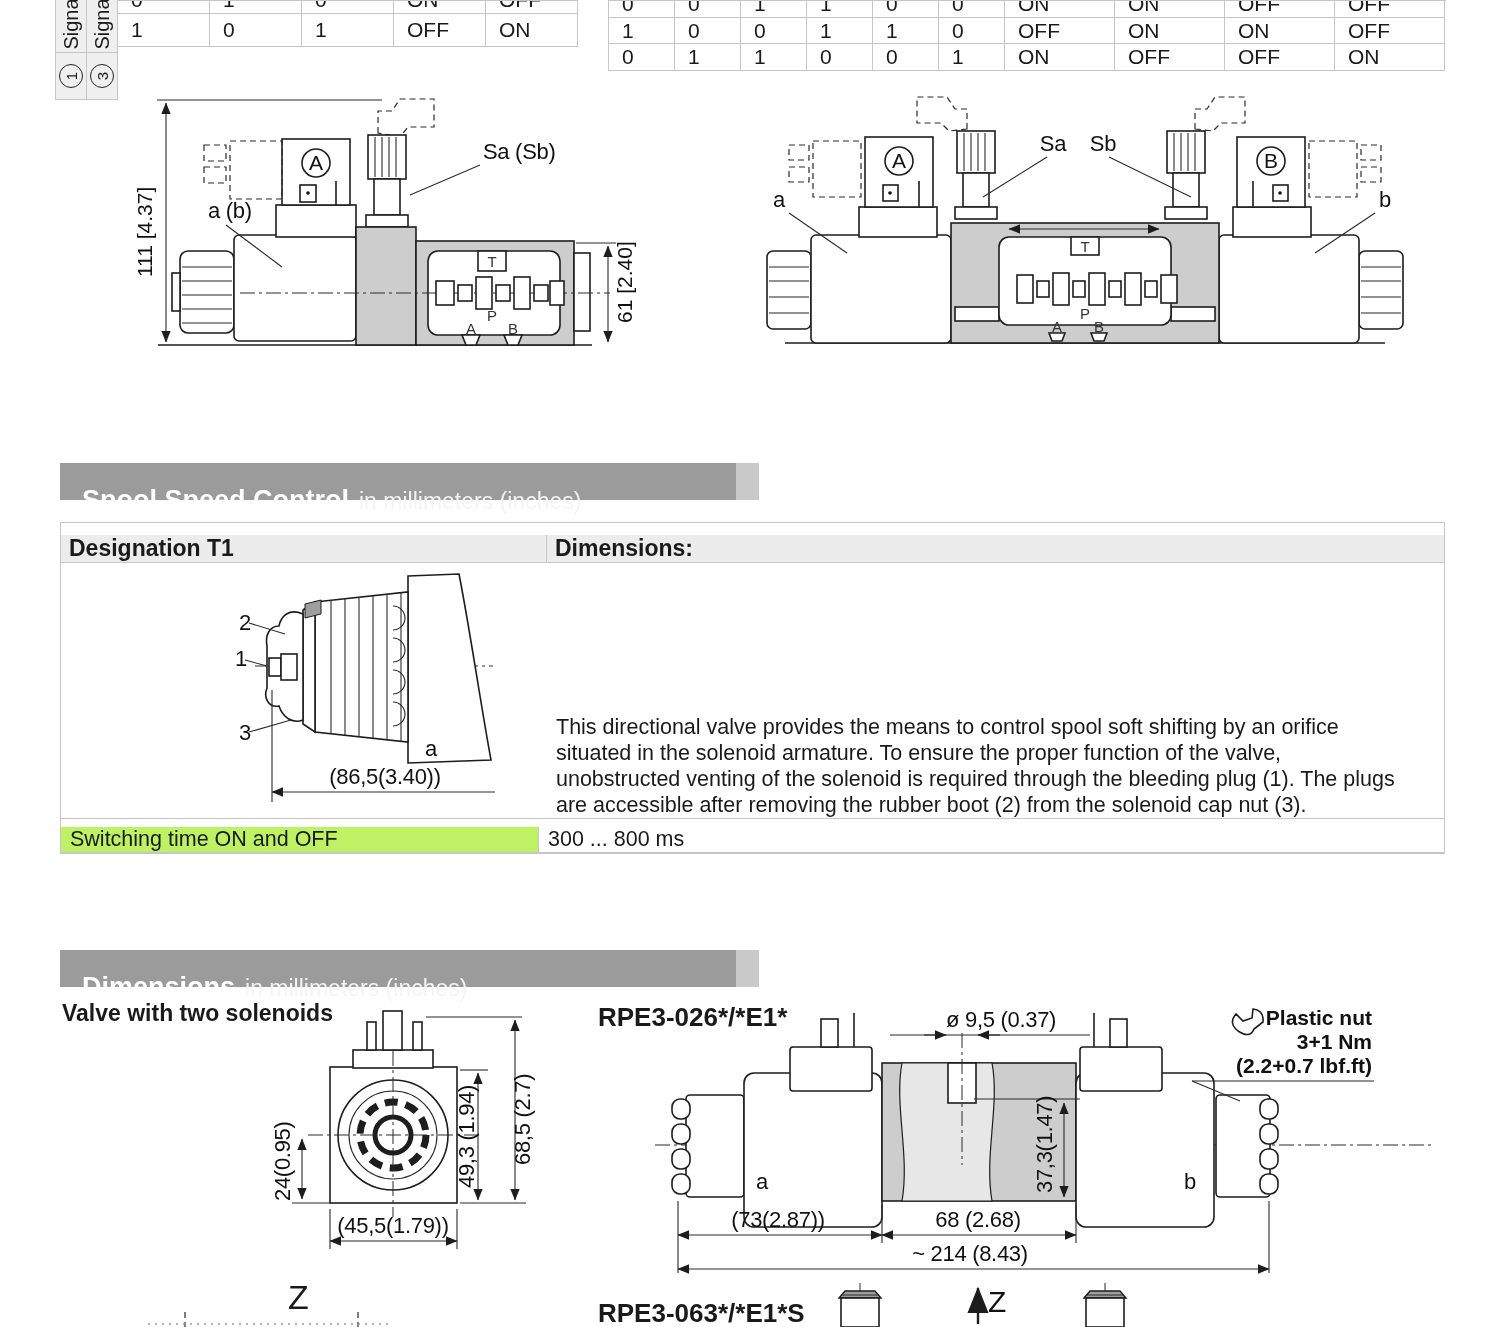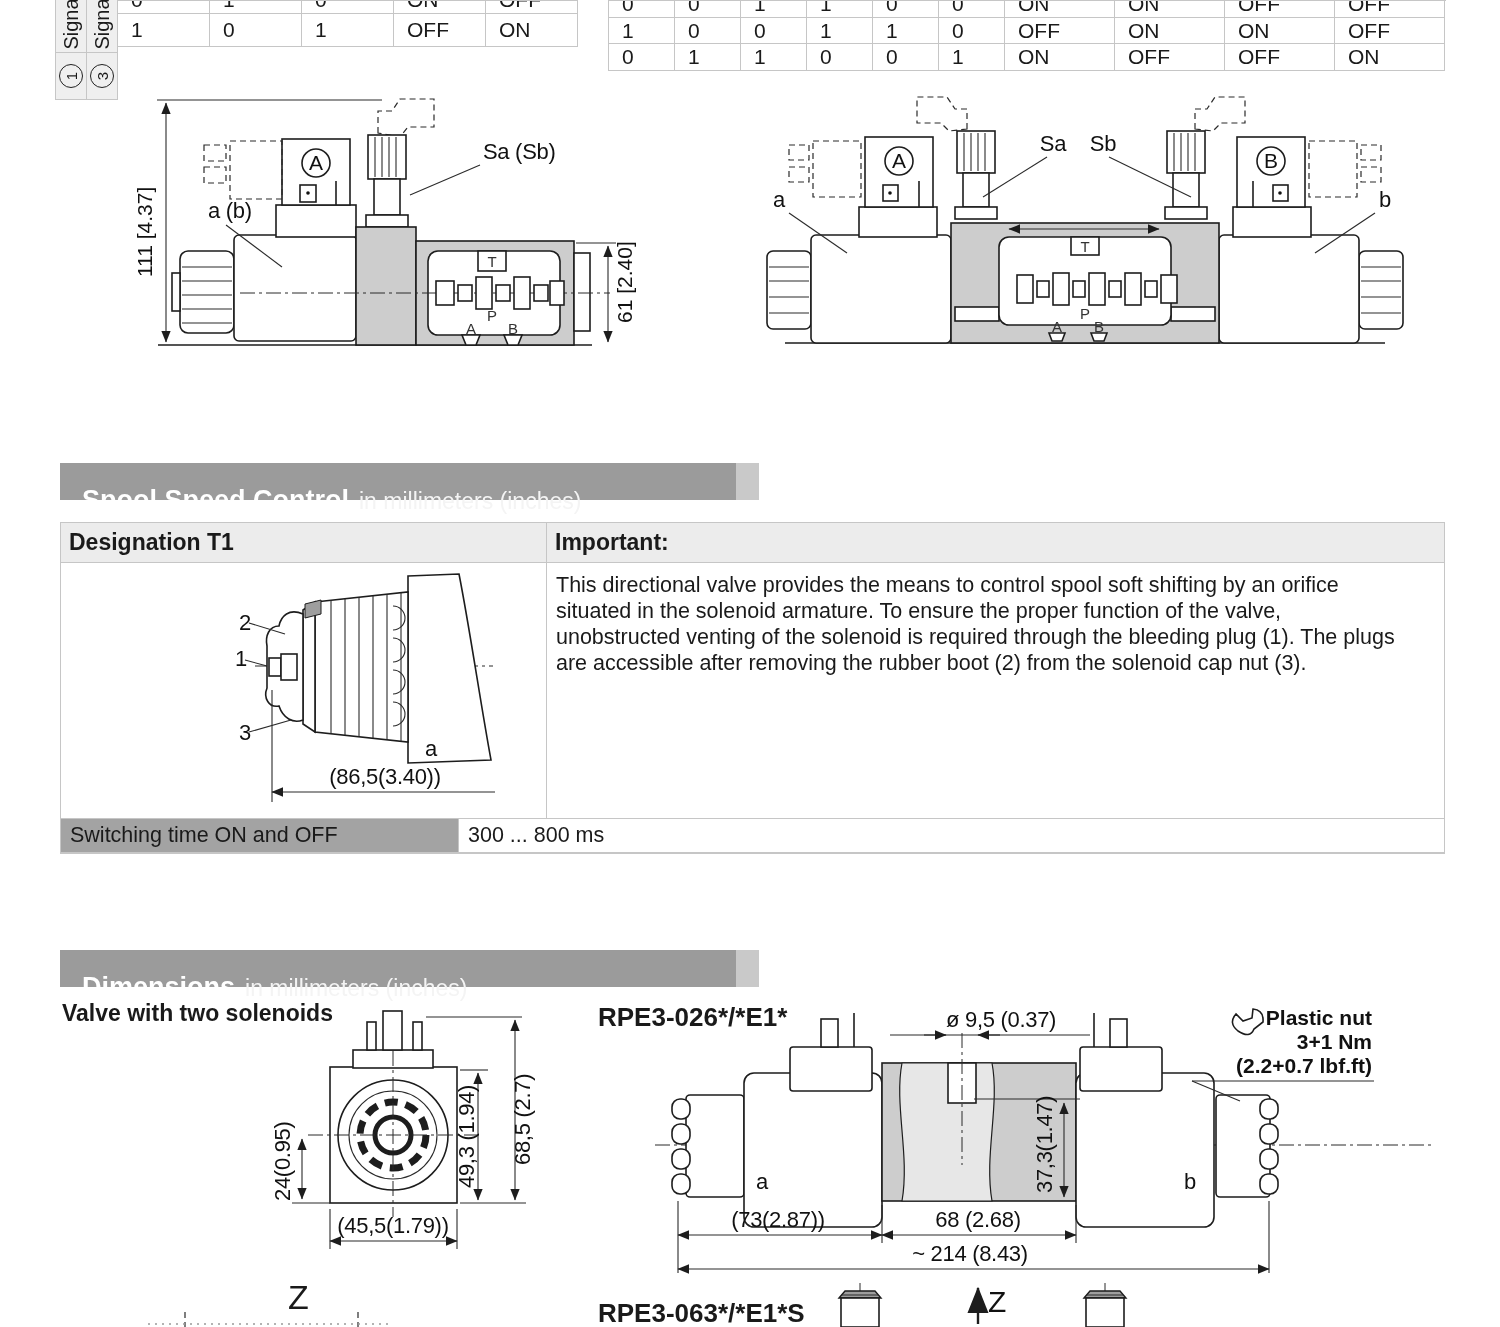--- a/index.html
+++ b/index.html
@@ -20,21 +20,21 @@
   .badge{width:22px;height:22px;border:1.6px solid #222;border-radius:50%;display:flex;
          align-items:center;justify-content:center;font-size:15px;transform:rotate(-90deg);}
   
   .secbar{position:absolute;width:676px;height:37px;background:#9b9b9b;color:#fff;
           display:flex;align-items:baseline;padding-left:22px;box-sizing:border-box;line-height:37px;}
   .secbar::after{content:"";position:absolute;right:-23px;top:0;width:23px;height:37px;background:#c9c9c9;}
   .secbar b{font-size:27px;}
   .secbar .sub{font-size:23px;margin-left:10px;color:#f4f4f4;margin-top:20px;}
   
   .stbl{position:absolute;left:60px;top:522px;width:1385px;border:1px solid #c6c6c6;box-sizing:border-box;background:#fff;}
-  .srow{display:flex;width:100%;box-sizing:border-box;}
+  .srow{display:flex;width:100%;box-sizing:border-box;align-items:flex-end;}
   .scell{box-sizing:border-box;}
   .hdr{background:#ececec;font-weight:bold;font-size:23px;display:flex;align-items:center;padding-left:8px;}
   .divr{border-right:1px solid #c6c6c6;}
   .divb{border-bottom:1px solid #c6c6c6;}
   .para{font-size:21.5px;line-height:26px;padding:9px 42px 0 9px;}
   .plain{font-size:21.5px;display:flex;align-items:center;padding-left:9px;}
   .headline{position:absolute;font-weight:bold;}
   .tech{font-size:22px;letter-spacing:-0.3px;}
   .techdiv{position:absolute;font-size:22px;letter-spacing:-0.3px;}
   svg{position:absolute;overflow:visible;}
@@ -361,28 +361,28 @@
 </svg>
 
 <div class="secbar" style="left:60px;top:463px;">
   <b>Spool Speed Control</b>
   <span class="sub">in millimeters (inches)</span>
 </div>
 
 <div class="stbl">
   <div class="srow divb" style="height:40px;">
     <div class="scell hdr divr" style="width:486px;">Designation T1</div>
-    <div class="scell hdr" style="flex:1;">Important:</div>
+    <div class="scell hdr" style="flex:1;">Dimensions:</div>
   </div>
   <div class="srow divb" style="height:256px;">
     <div class="scell divr" style="width:486px;position:relative;"></div>
     <div class="scell para" style="flex:1;">This directional valve provides the means to control spool soft shifting by an orifice situated in the solenoid armature. To ensure the proper function of the valve, unobstructed venting of the solenoid is required through the bleeding plug (1). The plugs are accessible after removing the rubber boot (2) from the solenoid cap nut (3).</div>
   </div>
   <div class="srow divb" style="height:34px;">
-    <div class="scell plain divr" style="width:398px;background:#a3a3a3;">Switching time ON and OFF</div>
+    <div class="scell plain divr" style="width:478px;background:#bef264;">Switching time ON and OFF</div>
     <div class="scell plain" style="flex:1;">300 ... 800 ms</div>
   </div>
 </div>
 
 <svg style="left:175px;top:570px;" width="370" height="240" viewBox="0 0 370 240">
   <line class="cl" x1="80" y1="96" x2="318" y2="96"></line>
   <path class="o" d="M233,6 L284,4 C295,60 305,130 316,190 L233,193 Z"></path>
   <path class="o" d="M140,32 L233,22 L233,172 L140,162 Z"></path>
   <line class="thin" x1="156" y1="30" x2="156" y2="164"></line>
       <line class="thin" x1="170" y1="29" x2="170" y2="165"></line>

